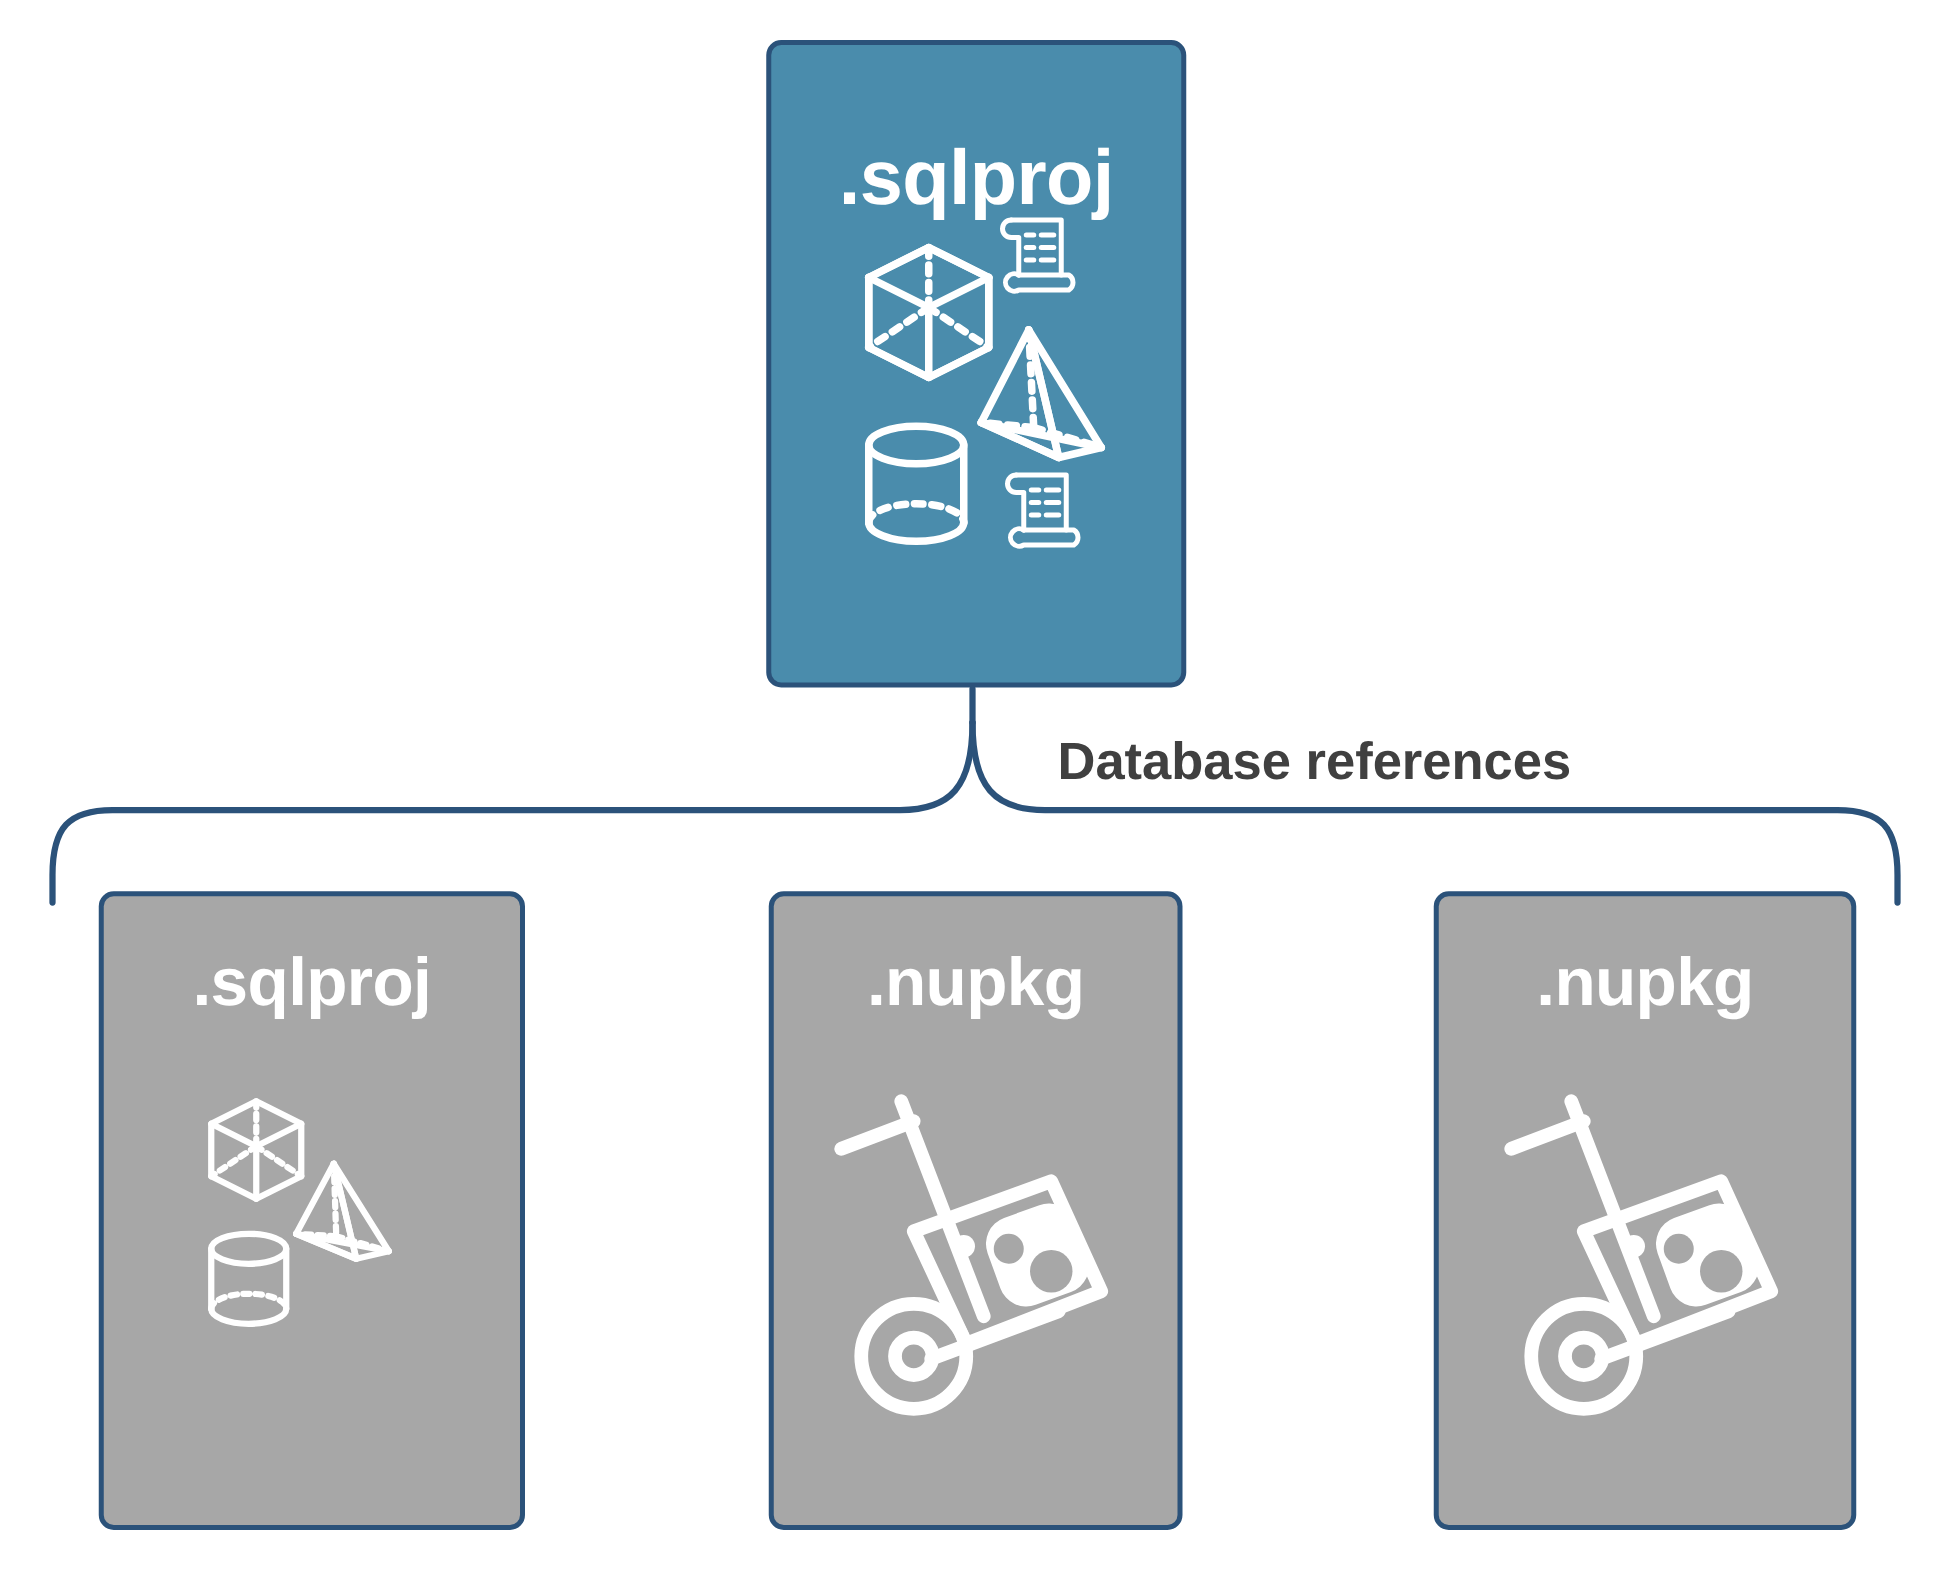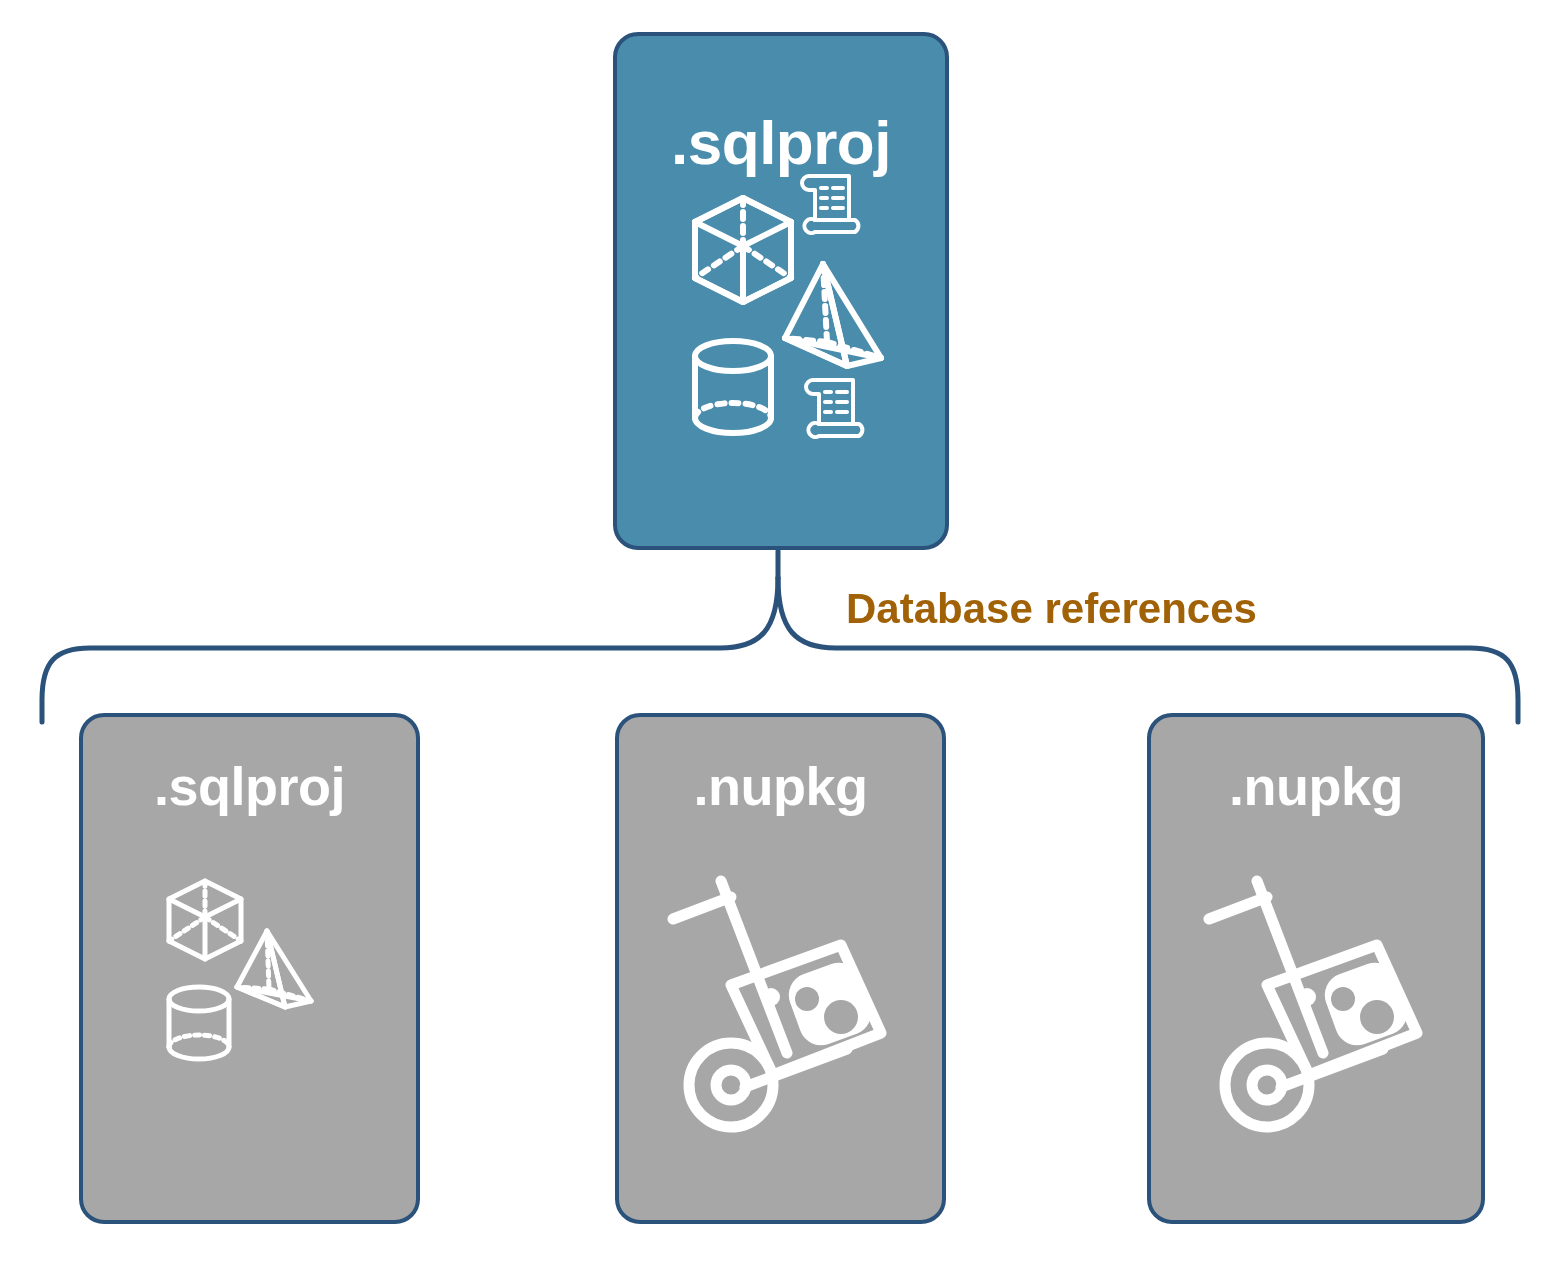--- a/index.html
+++ b/index.html
@@ -11,21 +11,21 @@
     position: relative;
     width: 1566px;
     height: 1274px;
     background: #ffffff;
     overflow: hidden;
     font-family: "Liberation Sans", sans-serif;
   }
   .node {
     position: absolute;
     border: 4px solid #2b527a;
-    border-radius: 25px;
+    border-radius: 12px;
     box-sizing: border-box;
     text-decoration: underline;
   }
   .node.primary { background: #4a8cac; }
   .node.secondary { background: #a7a7a7; }
   .node-title {
     position: absolute;
     left: 0;
     right: 0;
     text-align: center;
@@ -41,21 +41,21 @@
   .connector {
     position: absolute;
     left: 0;
     top: 0;
     width: 1566px;
     height: 1274px;
     pointer-events: none;
   }
   .edge-label {
     position: absolute;
-    color: #a16207;
+    color: #404040;
     font-weight: bold;
     white-space: nowrap;
     line-height: 1;
     user-select: none;
   }
 </style>
 </head>
 <body>
 
 <div id="stage">

